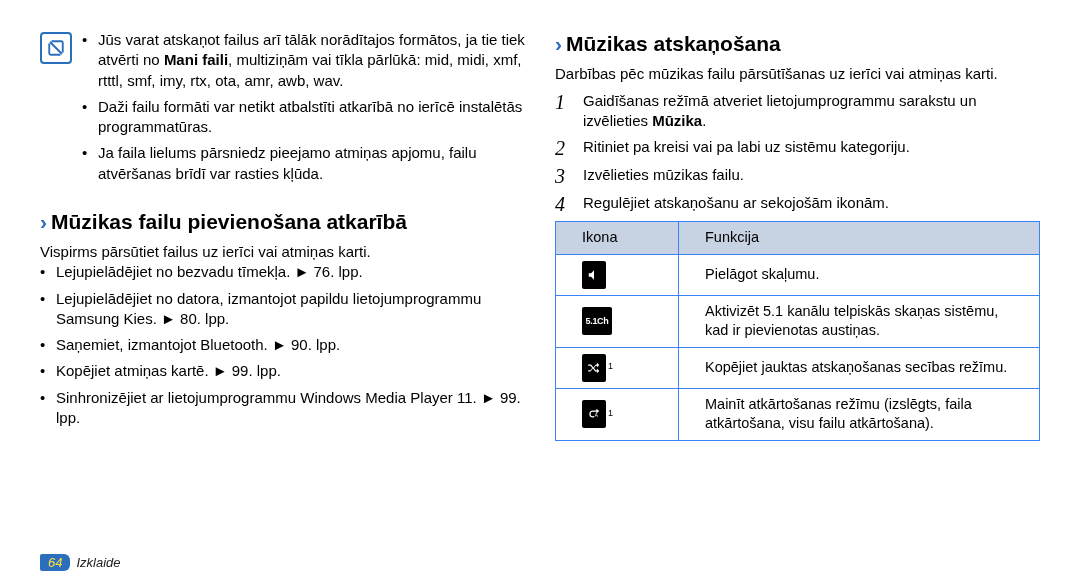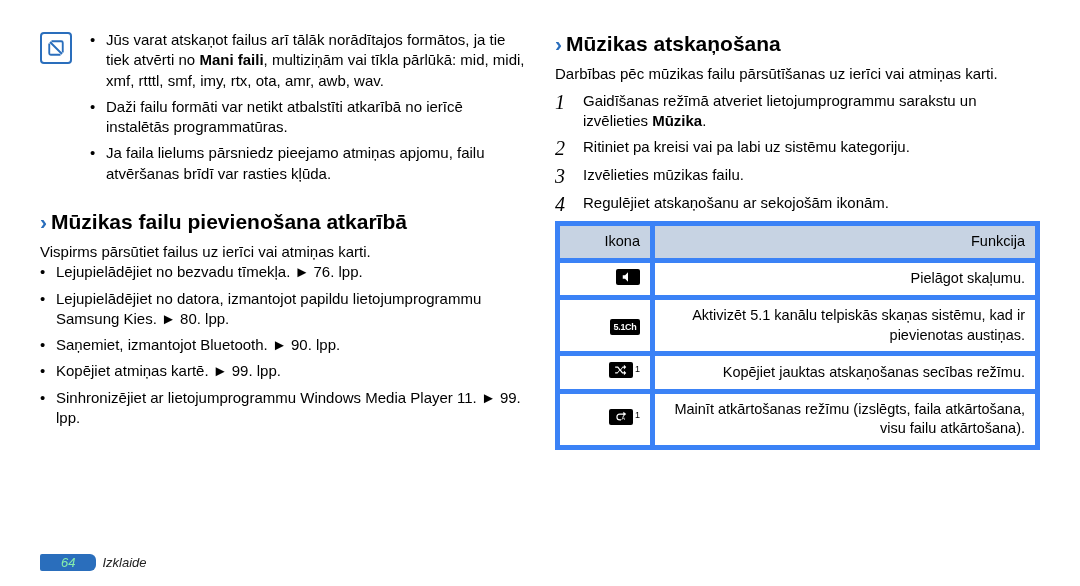--- a/index.html
+++ b/index.html
@@ -18,21 +18,21 @@
     gap: 30px;
     height: 510px;
   }
   .col {
     flex: 1;
     font-size: 15px;
     line-height: 1.35;
   }
   .note-block {
     display: flex;
-    gap: 18px;
+    gap: 10px;
   }
   .note-icon {
     width: 28px;
     height: 28px;
     border: 2px solid #2a6ebc;
     border-radius: 4px;
     display: flex;
     align-items: center;
     justify-content: center;
     color: #2a6ebc;
@@ -85,43 +85,43 @@
     width: 18px;
     flex-shrink: 0;
     line-height: 1.1;
   }
   table.icons {
     border-collapse: collapse;
     width: 100%;
     margin-top: 6px;
   }
   table.icons th, table.icons td {
-    border: 5px solid #3b82f6;
-    padding: 6px 10px;
-    text-align: right;
+    border: 1px solid #3b82f6;
+    padding: 6px 26px;
+    text-align: left;
     vertical-align: middle;
     font-size: 14.5px;
   }
   table.icons th {
     background: #c7d3e3;
     font-weight: normal;
   }
   .iconcell {
     width: 70px;
     text-align: center;
   }
   .ic {
     display: inline-flex;
     align-items: center;
     justify-content: center;
     background: #000;
     color: #fff;
     font-size: 10px;
     width: 24px;
-    height: 16px;
+    height: 28px;
     border-radius: 2px;
     position: relative;
   }
   .ic.speaker svg { width: 14px; height: 14px; fill: #fff; }
   .ic.fiveone { font-weight: bold; width: 30px; font-size: 9px; letter-spacing: -0.3px; }
   .ic.shuffle svg { width: 16px; height: 14px; fill: #fff; }
   .ic.repeat svg { width: 16px; height: 14px; fill: #fff; }
   .sup {
     font-size: 9px;
     vertical-align: super;
@@ -130,23 +130,23 @@
   .footer {
     position: absolute;
     bottom: 16px;
     left: 40px;
     font-size: 13px;
     font-style: italic;
     color: #222;
   }
   .footer .pg {
     background: #2a6ebc;
-    color: #86efac;
+    color: #fde047;
     font-style: italic;
-    padding: 1px 21px;
+    padding: 1px 8px;
     margin-right: 6px;
     border-radius: 2px 6px 6px 2px;
   }
 </style>
 </head>
 <body>
 
 <div class="page">
   <div class="col">
     <div class="note-block">

